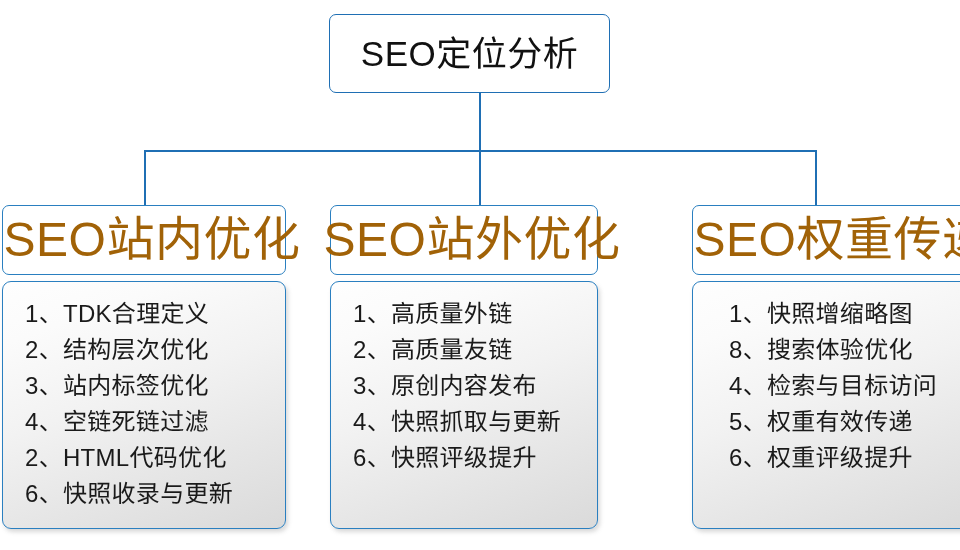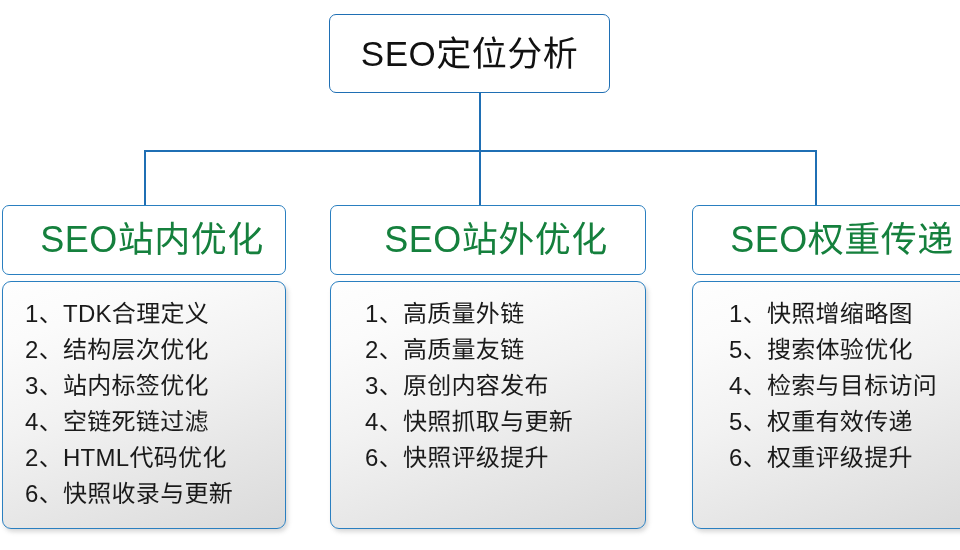--- a/index.html
+++ b/index.html
@@ -53,39 +53,39 @@
   }
   .conn.v { width: 1.6px; }
   .conn.h { height: 1.6px; }
 
   
   .column {
     position: absolute;
     top: 205px;
   }
   .col-1 { left: 2px;   width: 284px; }
-  .col-2 { left: 330px; width: 316px; border-radius: 9px; }
+  .col-2 { left: 330px; width: 268px; border-radius: 9px; }
   .col-3 { left: 692px; width: 284px; }
 
   .col-header {
     box-sizing: border-box;
     width: 100%;
     height: 70px;
     border: 1.4px solid #2a7fc0;
     border-radius: 7px;
     background: #ffffff;
     display: flex;
     align-items: center;
     justify-content: center;
   }
   .col-header .header-text {
-    font-size: 36px;
+    font-size: 48px;
     line-height: 1;
     letter-spacing: 0.5px;
-    color: #15803d;
+    color: #a16207;
     white-space: nowrap;
     margin-left: 16px;
   }
 
   .col-body {
     box-sizing: border-box;
     width: 100%;
     height: 248px;
     margin-top: 6px;
     border: 1.4px solid #2a7fc0;
@@ -96,21 +96,21 @@
                   #f2f2f2 45%,
                   #e6e6e6 72%,
                   #dadada 100%);
     box-shadow: 2px 3px 4px rgba(120,120,120,0.28);
     padding: 14px 0 0 0;
     display: flex;
     flex-direction: column;
     align-items: flex-start;
   }
   .col-body.indent-a { padding-left: 22px; }
-  .col-body.indent-b { padding-left: 34px; }
+  .col-body.indent-b { padding-left: 22px; }
   .col-body.indent-c { padding-left: 36px; }
 
   .body-item {
     font-size: 24px;
     line-height: 36px;
     color: #1a1a1a;
     white-space: nowrap;
     letter-spacing: 0.3px;
   }
 </style>
@@ -159,20 +159,20 @@
       <div class="body-item">6、快照评级提升</div>
     </div>
   </div>
 
   <div class="column col-3">
     <div class="col-header">
       <span class="header-text">SEO权重传递</span>
     </div>
     <div class="col-body indent-c">
       <div class="body-item">1、快照增缩略图</div>
-      <div class="body-item">5、搜索体验优化</div>
+      <div class="body-item">8、搜索体验优化</div>
       <div class="body-item">4、检索与目标访问</div>
       <div class="body-item">5、权重有效传递</div>
       <div class="body-item">6、权重评级提升</div>
     </div>
   </div>
 
 </div>
 
 </body></html>

